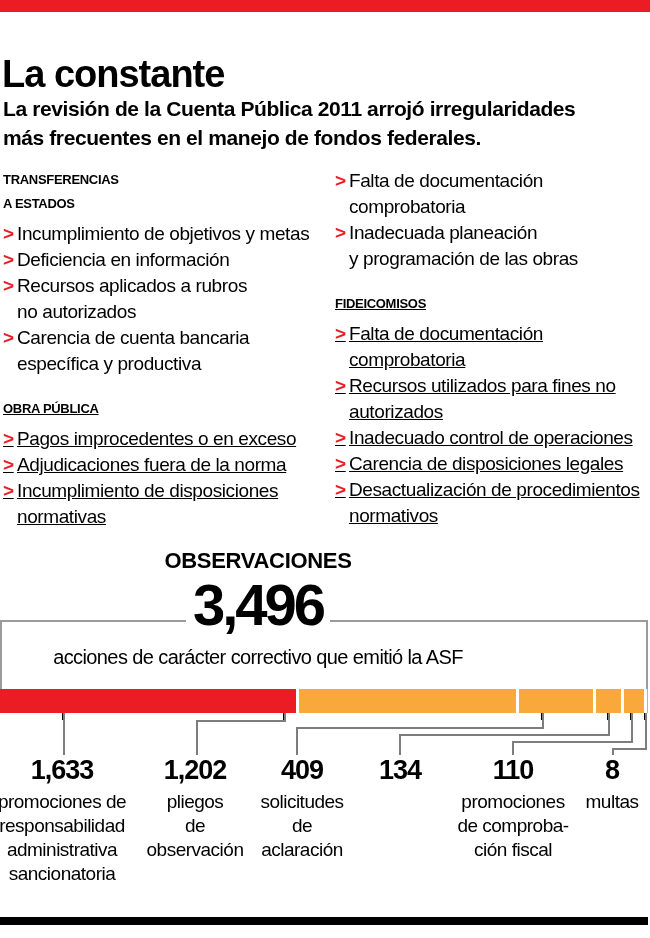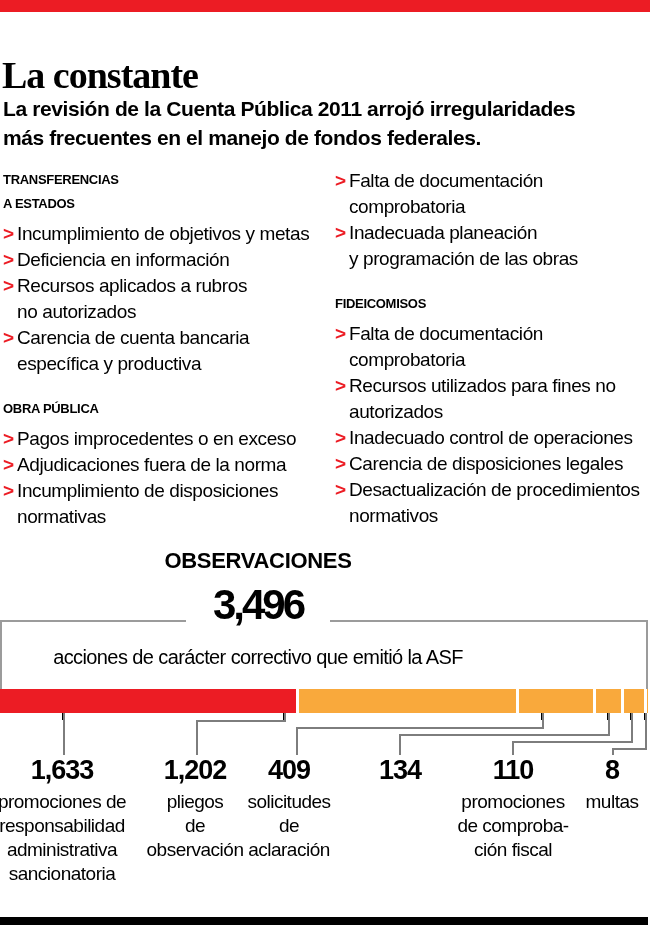--- a/index.html
+++ b/index.html
@@ -2,42 +2,42 @@
 <html><head>
 <meta charset="utf-8">
 <style>
   html,body{margin:0;padding:0;background:#fff;}
   .page{position:relative;width:650px;height:938px;background:#fff;overflow:hidden;
         font-family:"Liberation Sans",sans-serif;color:#000;}
 
   .accent-bar{position:absolute;left:0;top:0;width:650px;height:12px;background:#ec1c24;}
   .bottom-rule{position:absolute;left:0;top:917px;width:648px;height:8px;background:#000;}
 
-  .main-title{position:absolute;left:2px;top:28px;font-family:Liberation Serif, serif;
+  .main-title{position:absolute;left:2px;top:28px;font-family:Liberation Sans, sans-serif;
               font-weight:bold;font-size:38px;letter-spacing:-1px;}
   .subtitle{position:absolute;left:3px;top:94px;font-size:21px;font-weight:bold;
             line-height:29px;letter-spacing:-0.4px;white-space:pre-line;}
 
   .columns{position:absolute;left:3px;top:168px;width:645px;display:flex;}
   .col-left{width:332px;flex:0 0 332px;}
   .col-right{flex:1;}
   .sec-heading{font-size:13px;font-weight:bold;line-height:24px;letter-spacing:-0.3px;
                margin:0 0 5px 0;white-space:pre-line;}
   .section + .section{margin-top:20px;}
-  .sec2{margin-top:22px;}
+  .sec2{margin-top:22px;text-decoration:underline;}
   .item{display:flex;font-size:19px;line-height:26px;letter-spacing:-0.4px;}
   .bullet{color:#ec1c24;font-weight:bold;flex:0 0 14px;}
   .item-text{flex:1;}
   .multiline{white-space:pre-line;}
 
   .observations{position:absolute;left:0;top:548px;width:650px;height:369px;}
   .obs-title{position:absolute;left:0;top:0;width:516px;text-align:center;
              font-size:22px;font-weight:bold;letter-spacing:-0.3px;}
   .obs-number{position:absolute;left:0;top:26px;width:516px;text-align:center;
-              font-size:42px;font-weight:bold;letter-spacing:-3px;line-height:62px;}
+              font-size:58px;font-weight:bold;letter-spacing:-3px;line-height:62px;}
   .obs-caption{position:absolute;left:0;top:98px;width:516px;text-align:center;
                font-size:20px;letter-spacing:-0.6px;}
 
   .boxline{position:absolute;background:#9b9b9b;}
 
   .stacked-bar{position:absolute;left:0;top:141px;width:648px;height:24px;
                display:flex;gap:3px;background:#fff;}
   .bar-seg{height:100%;}
 
   .connectors{position:absolute;left:0;top:165px;width:650px;height:42px;}
@@ -206,21 +206,21 @@
 responsabilidad
 administrativa
 sancionatoria</div>
       </div>
       <div class="callout" style="left:130px;">
         <div class="callout-number">1,202</div>
         <div class="callout-desc multiline">pliegos
 de
 observación</div>
       </div>
-      <div class="callout" style="left:224px;">
+      <div class="callout" style="left:237px;">
         <div class="callout-number">409</div>
         <div class="callout-desc multiline">solicitudes
 de
 aclaración</div>
       </div>
       <div class="callout" style="left:335px;">
         <div class="callout-number">134</div>
       </div>
       <div class="callout" style="left:448px;text-align:center;">
         <div class="callout-number">110</div>

